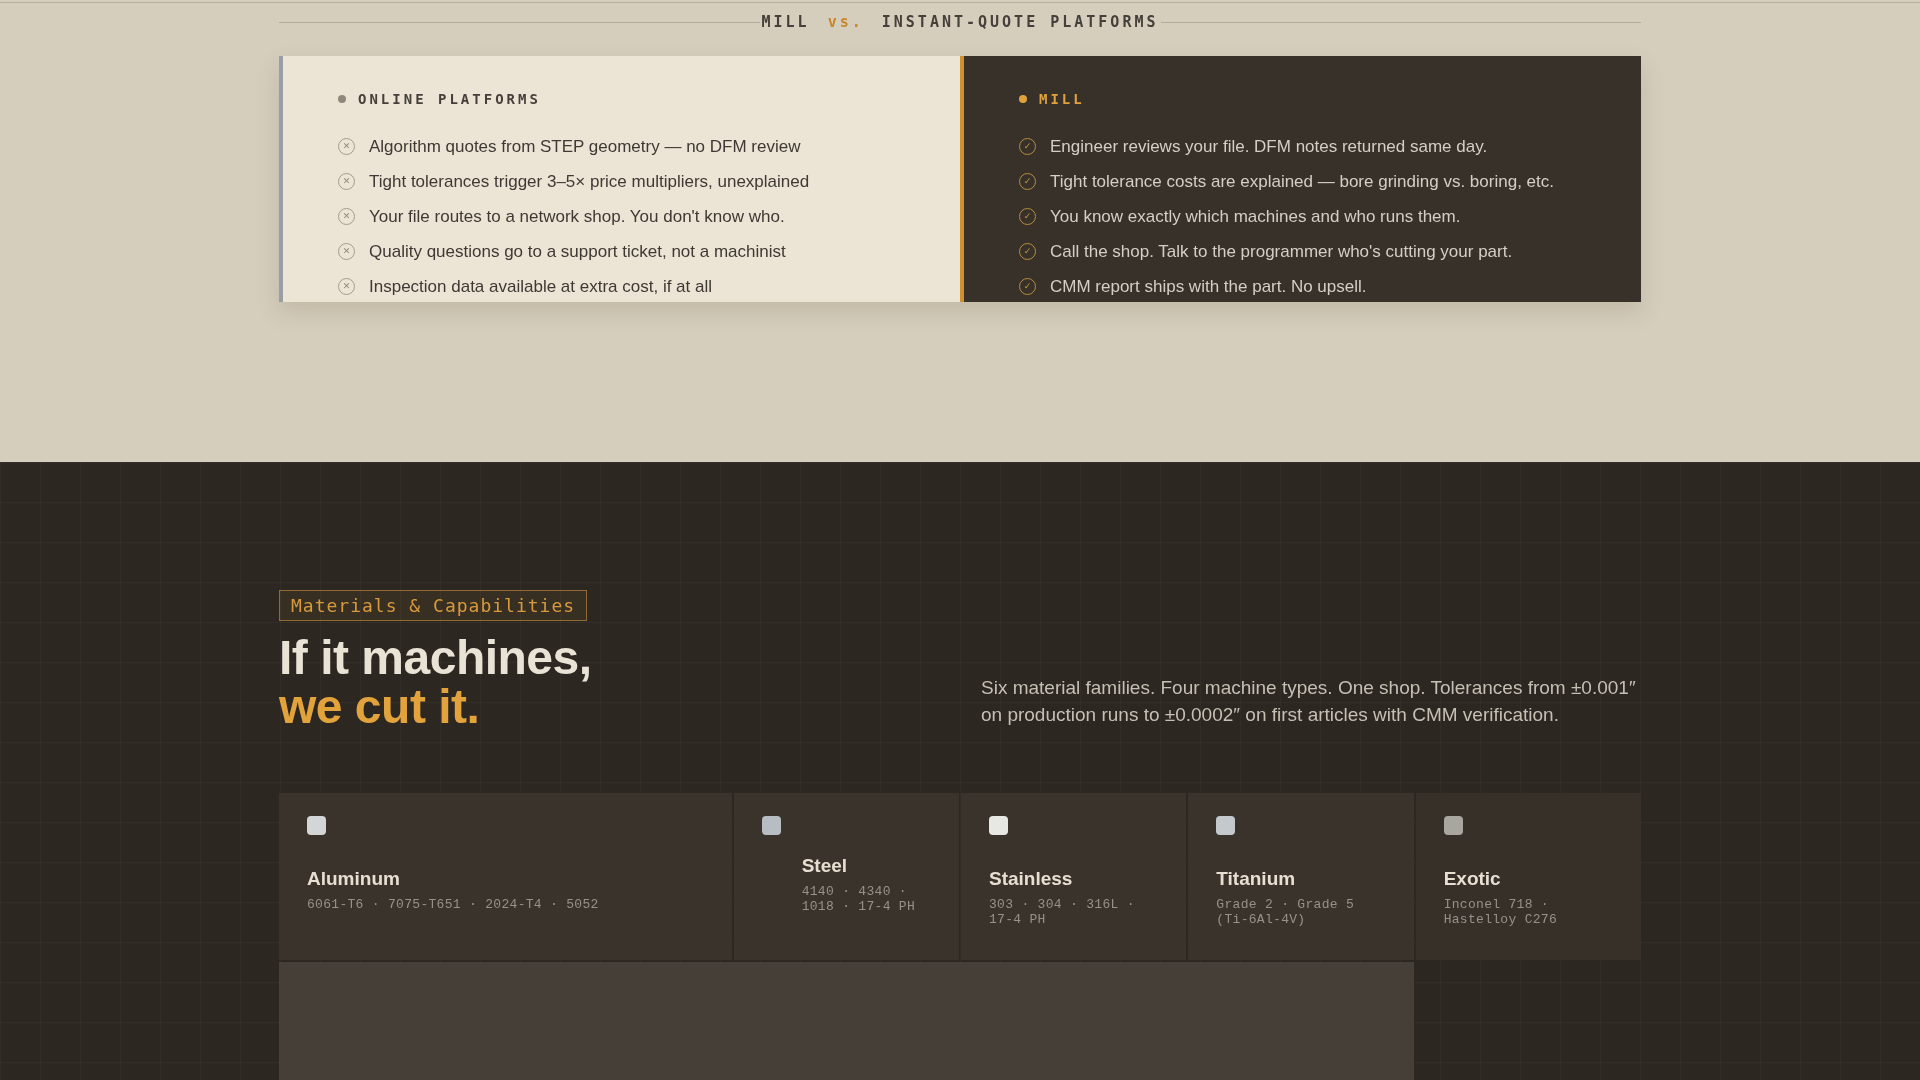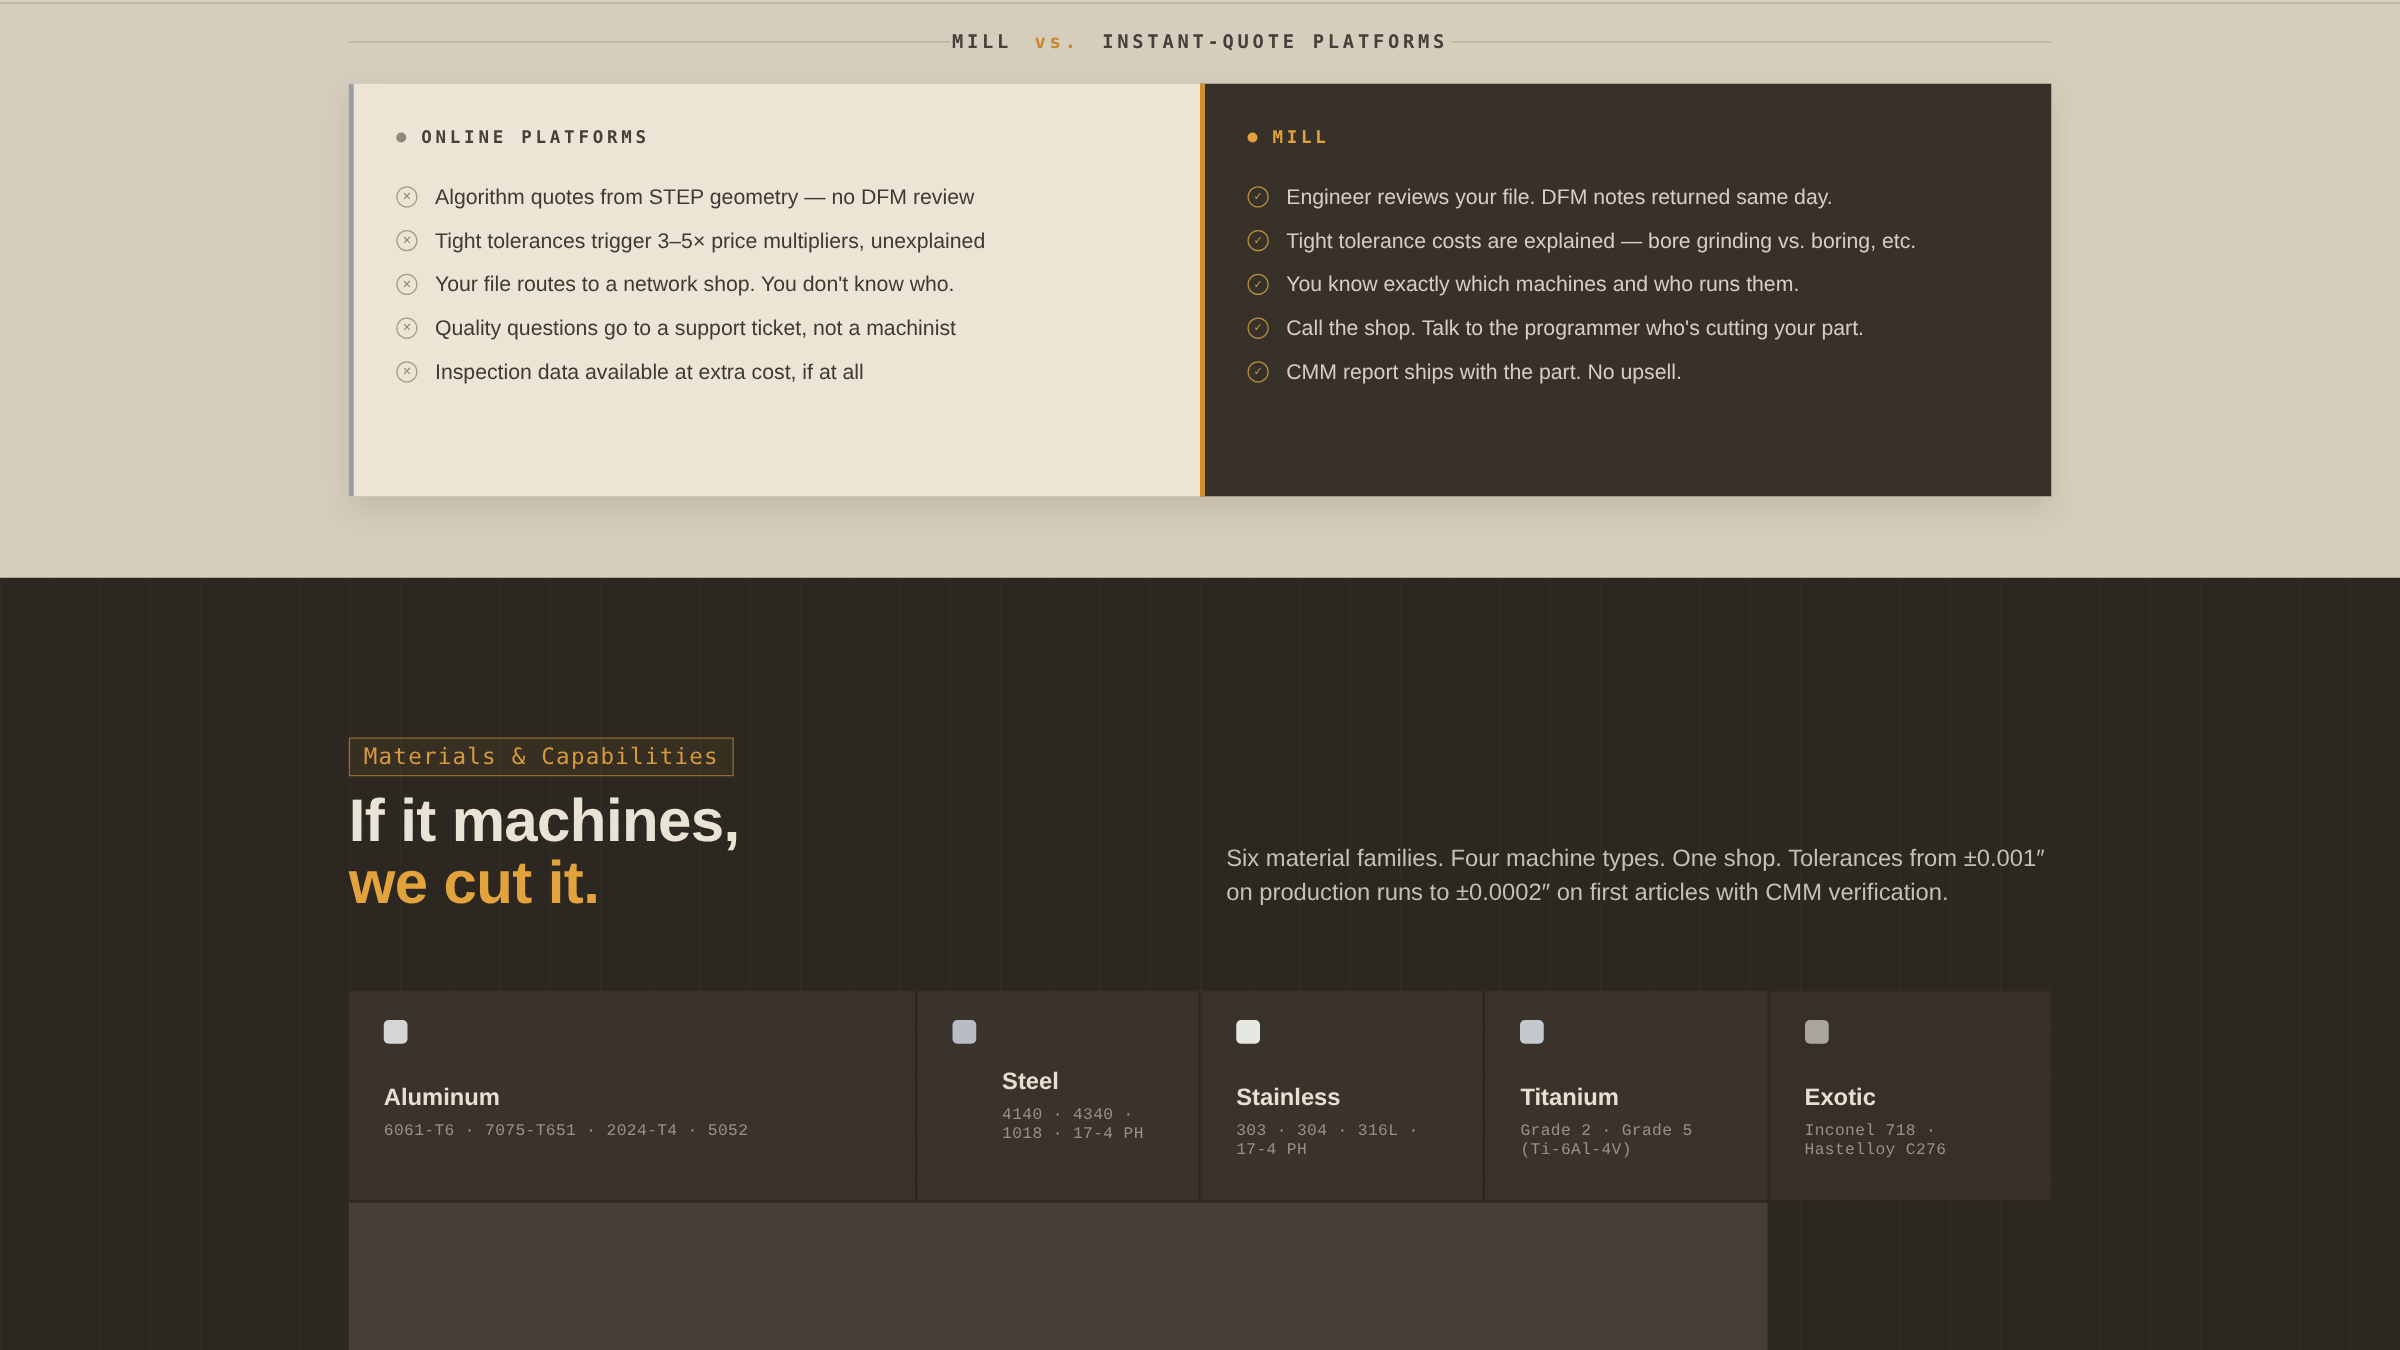--- a/index.html
+++ b/index.html
@@ -5,28 +5,28 @@
   * { margin:0; padding:0; box-sizing:border-box; }
   html,body { width:1920px; height:1080px; overflow:hidden; }
   body { font-family:"Liberation Sans", sans-serif; background:#d6cebd; }
 
   .container { width:1362px; margin:0 auto; }
 
   
   .light-section { height:462px; background:#d6cebd; position:relative; }
   .top-rule { position:absolute; top:2px; left:0; right:0; height:1px; background:rgba(90,78,60,0.25); }
 
-  .vs-header { display:flex; align-items:center; gap:2px; padding-top:24px; }
+  .vs-header { display:flex; align-items:center; gap:2px; padding-top:13px; }
   .vs-header .rule { flex:1; height:1px; background:#b4ab98; }
   .vs-title { font-family:"DejaVu Sans Mono", monospace; font-weight:700; font-size:15px;
               letter-spacing:3px; color:#45403a; white-space:nowrap; }
   .vs-accent { color:#c8862e; margin:0 6px; }
 
   .compare-row { display:flex; margin-top:25px; box-shadow:0 10px 22px rgba(88,72,46,0.16); }
-  .card { flex:1; height:330px; padding:35px 34px; }
+  .card { flex:1; height:246px; padding:35px 55px; }
   .card-neg { background:#ece5d5; border-left:4px solid #989da6; }
   .card-pos { background:#38312a; border-left:4px solid #d0902f; }
 
   .card-title { display:flex; align-items:center; gap:12px;
                 font-family:"DejaVu Sans Mono", monospace; font-weight:700;
                 font-size:14px; letter-spacing:3px; }
   .card-neg .card-title { color:#45403a; }
   .card-pos .card-title { color:#e0a23c; }
   .dot { width:8px; height:8px; border-radius:50%; }
   .card-neg .dot { background:#8f897d; }

